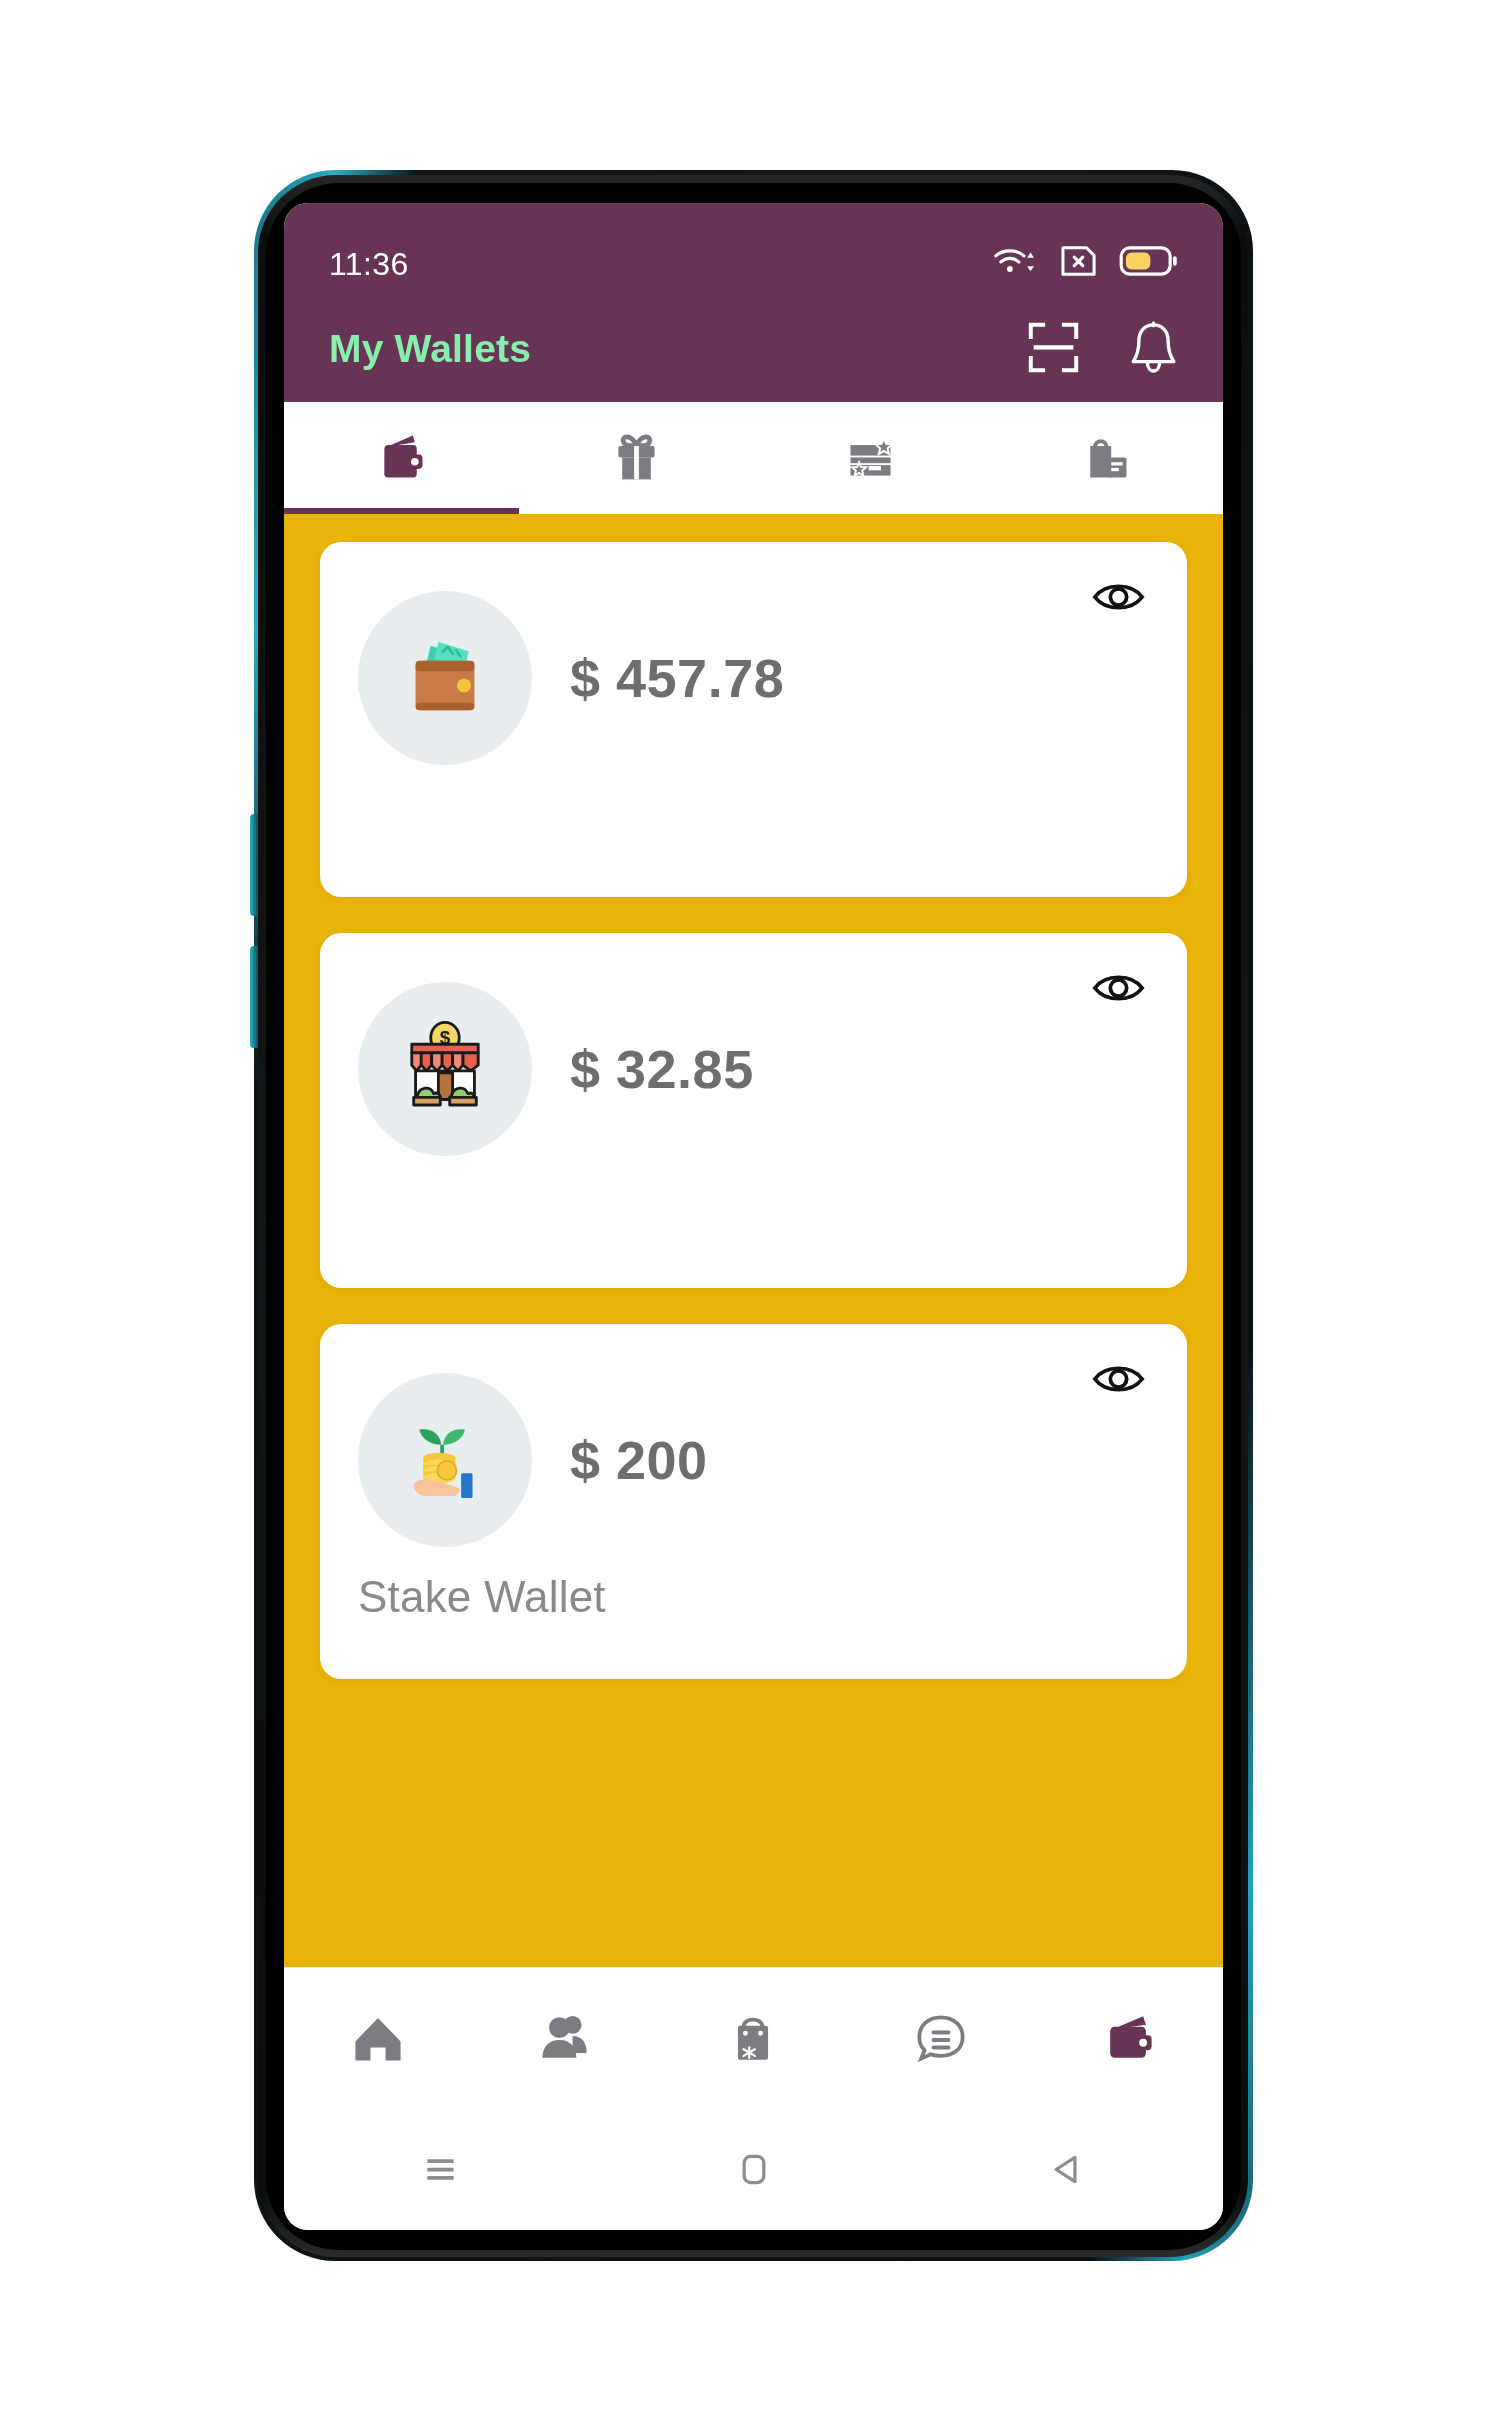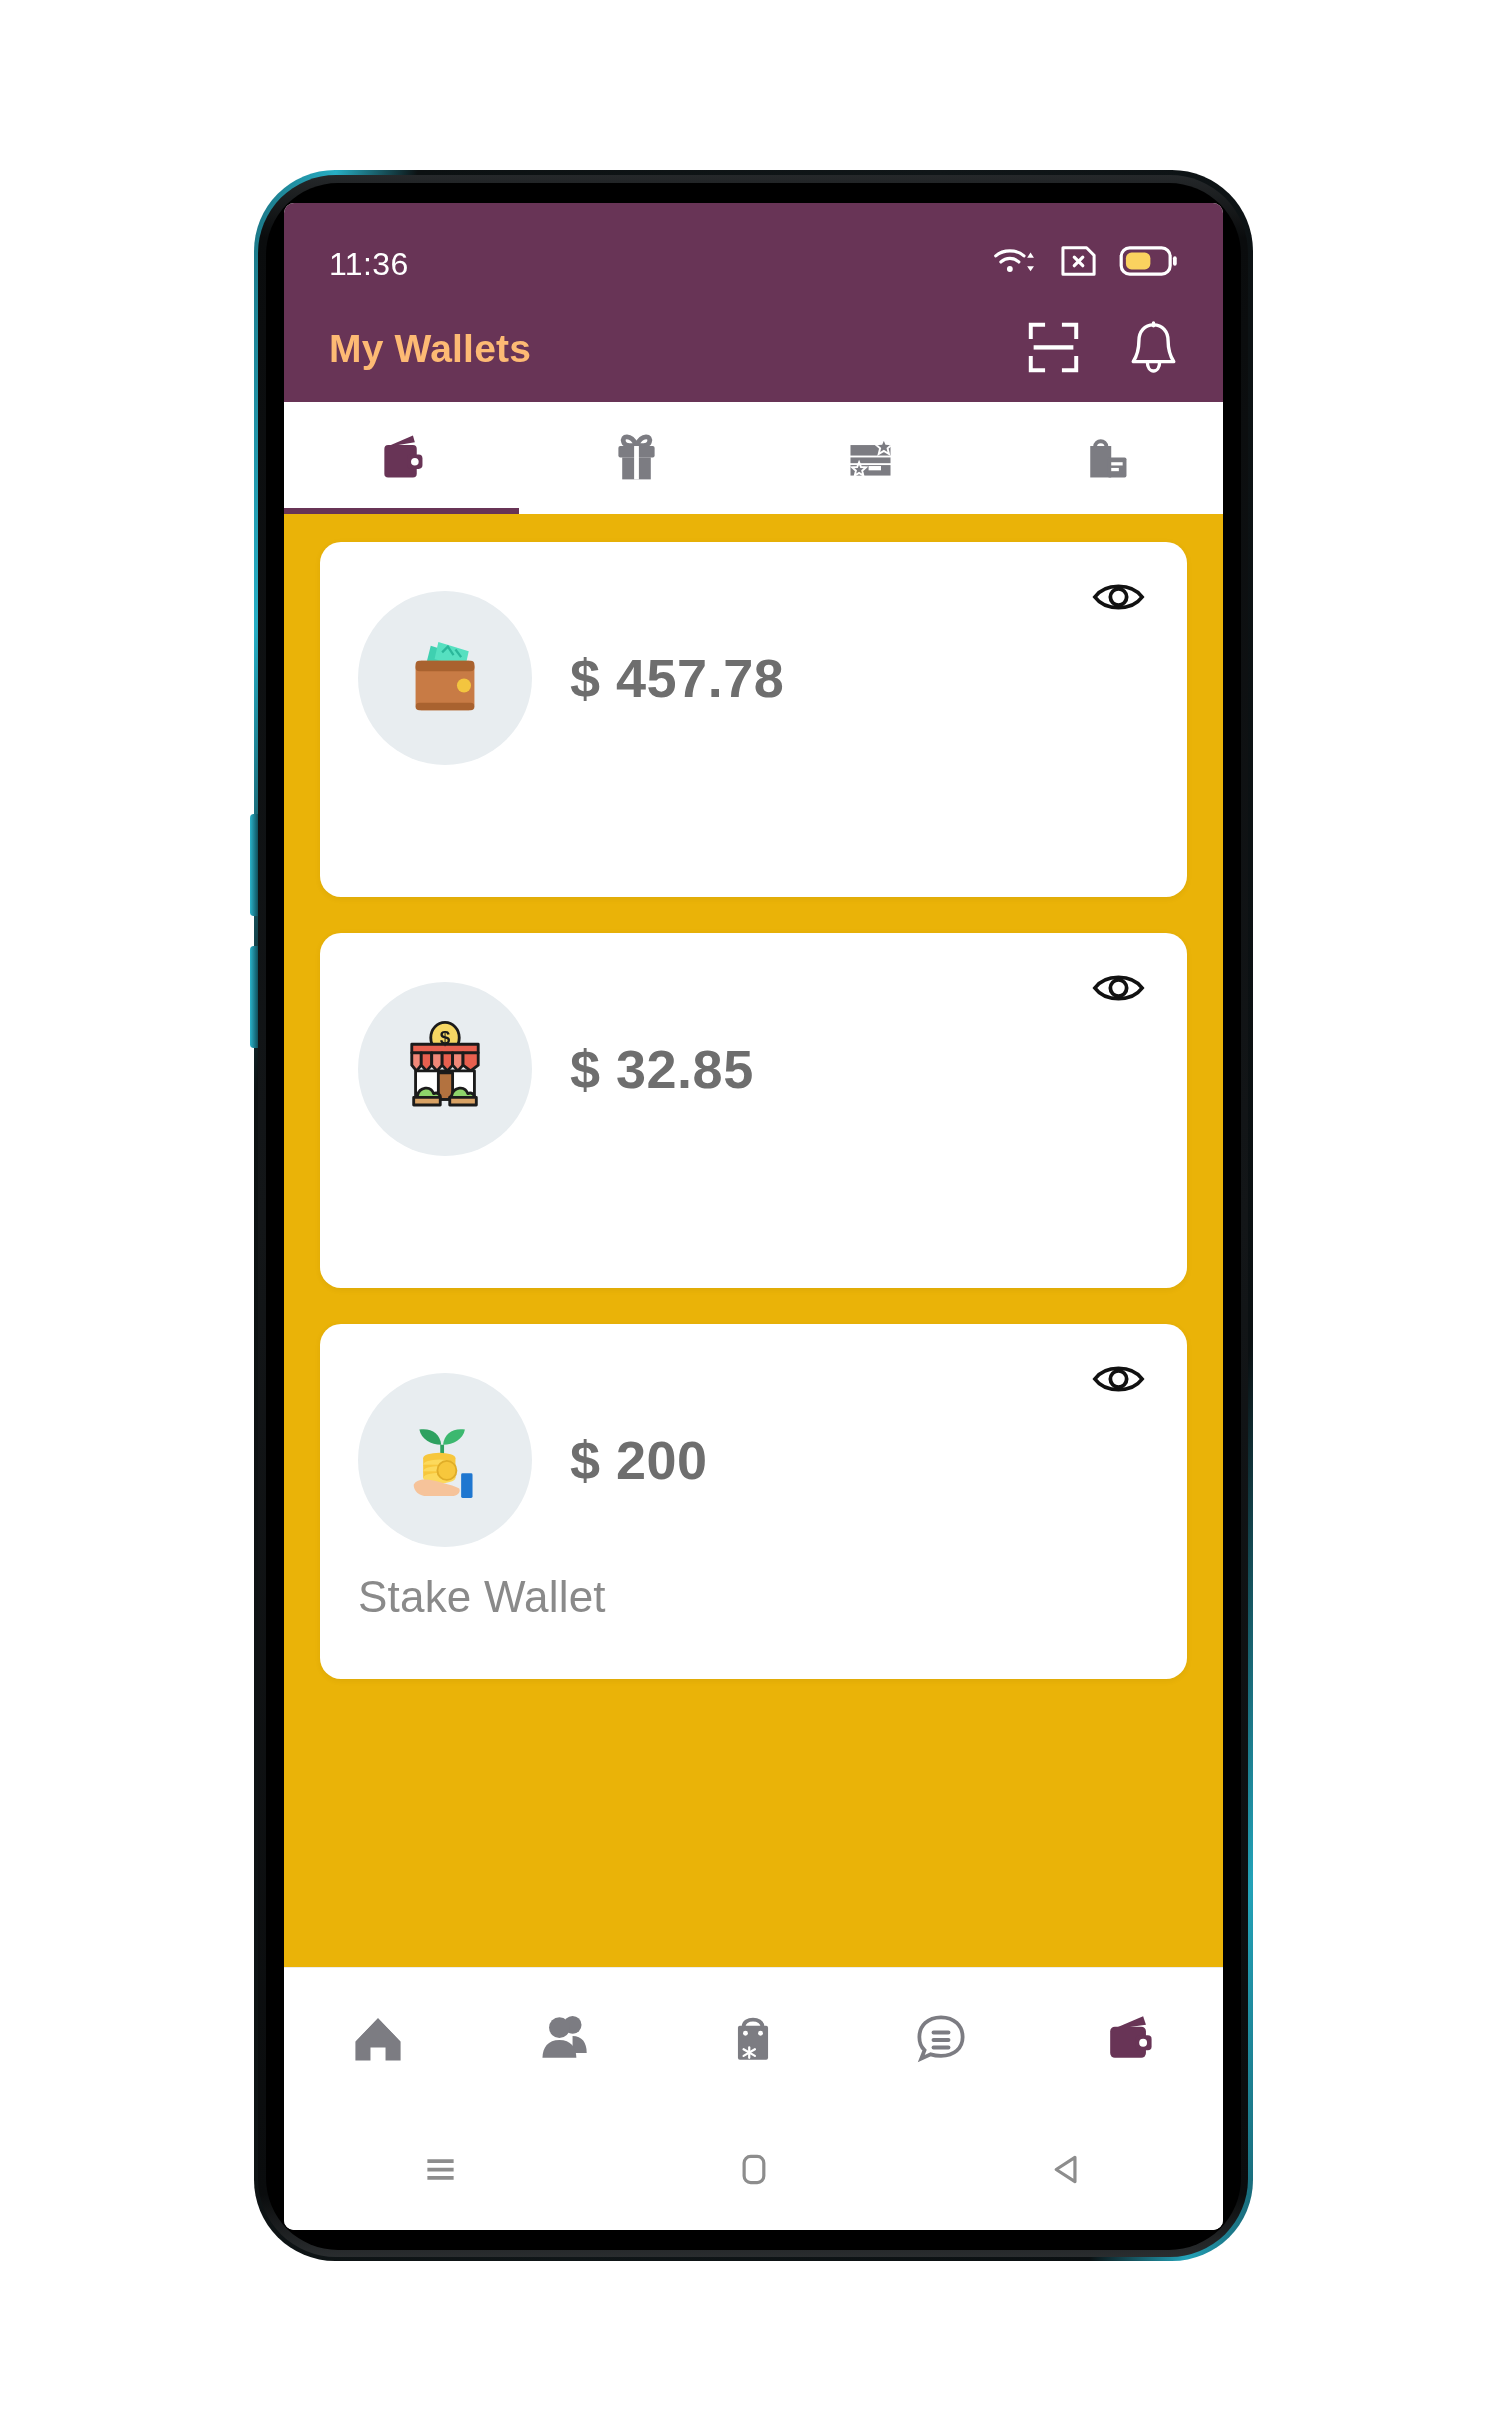--- a/index.html
+++ b/index.html
@@ -55,21 +55,21 @@
   #vol-up   { top: 814px;  height: 102px; }
   #vol-down { top: 946px; height: 102px; }
 
   
   #screen {
     position: absolute;
     left: 284px;
     top: 203px;
     width: 939px;
     height: 2027px;
-    border-radius: 10px;
+    border-radius: 24px;
     overflow: hidden;
     background: #f8f8f8;
     display: flex;
     flex-direction: column;
   }
 
   
   #status-bar {
     height: 93px;
     background: #683456;
@@ -94,21 +94,21 @@
   #app-bar {
     height: 106px;
     background: #683456;
     flex: 0 0 auto;
     display: flex;
     align-items: center;
     padding: 0 45px;
     justify-content: space-between;
   }
   #app-title {
-    color: #fdba74;
+    color: #86efac;
     font-size: 39px;
     font-weight: bold;
     letter-spacing: 0.2px;
   }
   #app-bar-actions { display: flex; align-items: center; gap: 49px; }
 
   
   #tab-bar {
     height: 112px;
     background: #ffffff;

